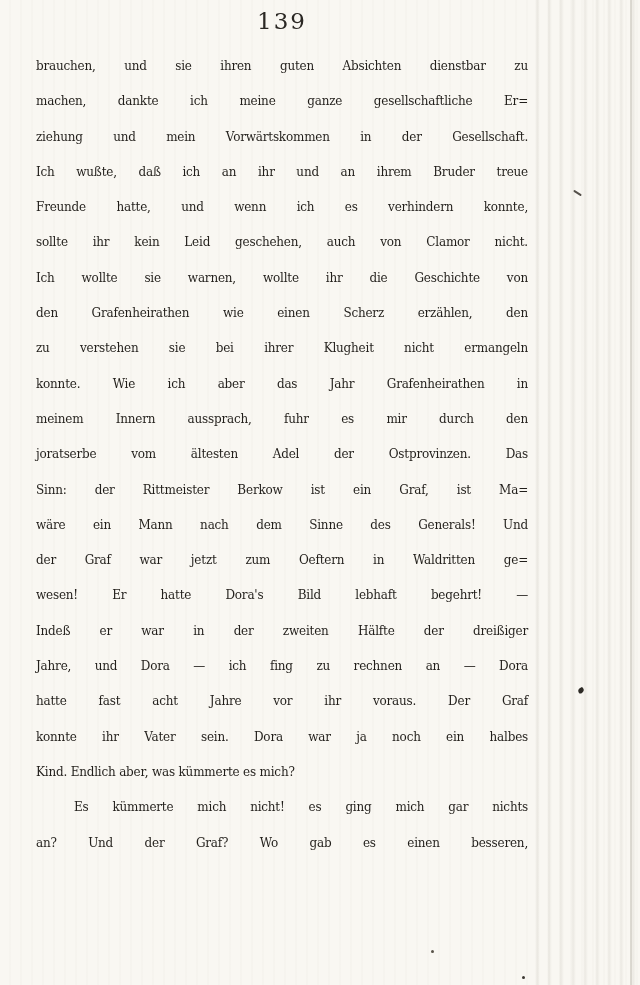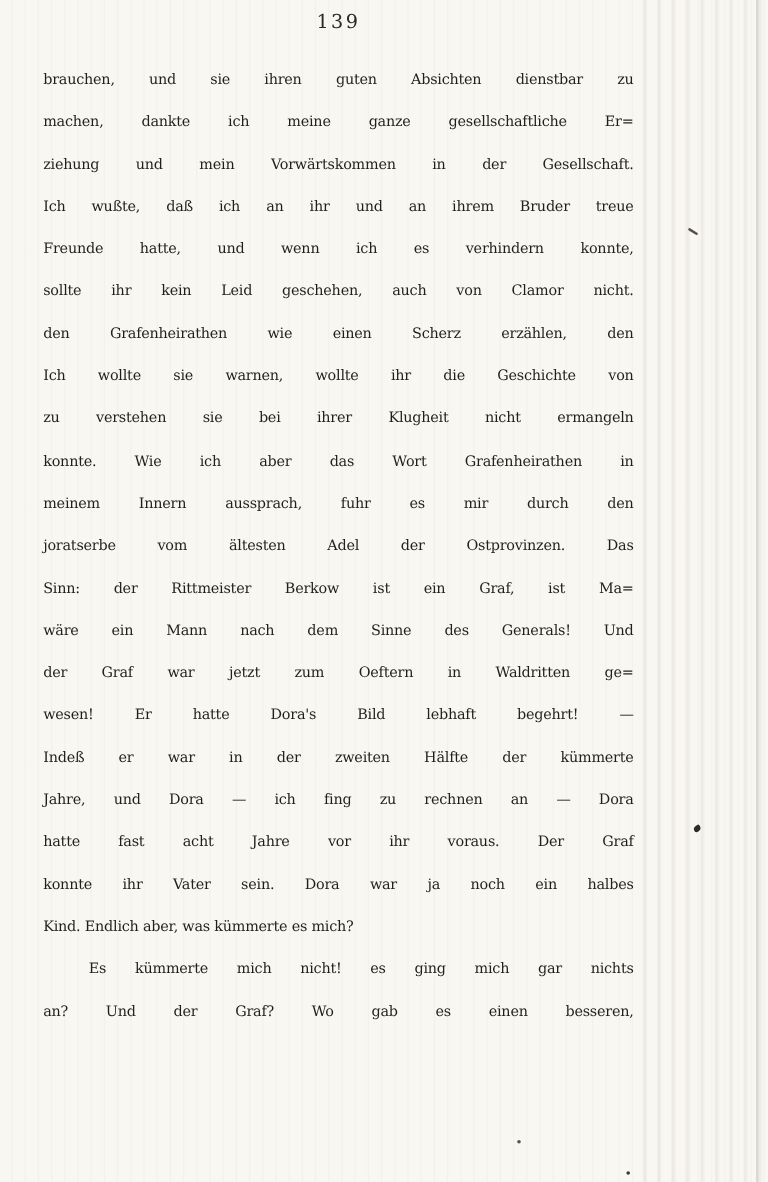--- a/index.html
+++ b/index.html
@@ -52,21 +52,21 @@
     height: 985px;
     background: rgba(165,160,148,0.35);
     pointer-events: none;
   }
   .page-number {
     position: absolute;
     top: 8px;
     left: 36px;
     width: 492px;
     text-align: center;
-    font-size: 16px;
+    font-size: 23px;
     letter-spacing: 2px;
     color: #2b2username: 824;
     color: #2b2824;
   }
   .body-text {
     position: absolute;
     top: 49px;
     left: 36px;
     width: 492px;
   }
@@ -139,31 +139,31 @@
 
   <div class="page-number">139</div>
 
   <div class="body-text">
     <div class="line">brauchen, und sie ihren guten Absichten dienstbar zu</div>
     <div class="line">machen, dankte ich meine ganze gesellschaftliche Er=</div>
     <div class="line">ziehung und mein Vorwärtskommen in der Gesellschaft.</div>
     <div class="line">Ich wußte, daß ich an ihr und an ihrem Bruder treue</div>
     <div class="line">Freunde hatte, und wenn ich es verhindern konnte,</div>
     <div class="line">sollte ihr kein Leid geschehen, auch von Clamor nicht.</div>
+    <div class="line">Ich wollte sie warnen, wollte ihr die Geschichte von</div>
     <div class="line">den Grafenheirathen wie einen Scherz erzählen, den</div>
-    <div class="line">Ich wollte sie warnen, wollte ihr die Geschichte von</div>
     <div class="line">zu verstehen sie bei ihrer Klugheit nicht ermangeln</div>
-    <div class="line">konnte. Wie ich aber das Wort Grafenheirathen in</div>
+    <div class="line">konnte. Wie ich aber das Jahr Grafenheirathen in</div>
     <div class="line">meinem Innern aussprach, fuhr es mir durch den</div>
     <div class="line">joratserbe vom ältesten Adel der Ostprovinzen. Das</div>
     <div class="line">Sinn: der Rittmeister Berkow ist ein Graf, ist Ma=</div>
     <div class="line">wäre ein Mann nach dem Sinne des Generals! Und</div>
     <div class="line">der Graf war jetzt zum Oeftern in Waldritten ge=</div>
     <div class="line">wesen! Er hatte Dora's Bild lebhaft begehrt! —</div>
-    <div class="line">Indeß er war in der zweiten Hälfte der kümmerte</div>
+    <div class="line">Indeß er war in der zweiten Hälfte der dreißiger</div>
     <div class="line">Jahre, und Dora — ich fing zu rechnen an — Dora</div>
     <div class="line">hatte fast acht Jahre vor ihr voraus. Der Graf</div>
     <div class="line">konnte ihr Vater sein. Dora war ja noch ein halbes</div>
     <div class="line line--endpara">Kind. Endlich aber, was kümmerte es mich?</div>
     <div class="line line--indent">Es kümmerte mich nicht! es ging mich gar nichts</div>
     <div class="line">an? Und der Graf? Wo gab es einen besseren,</div>
   </div>
 
   <div class="speck speck--tick"></div>
   <div class="speck speck--comma"></div>

